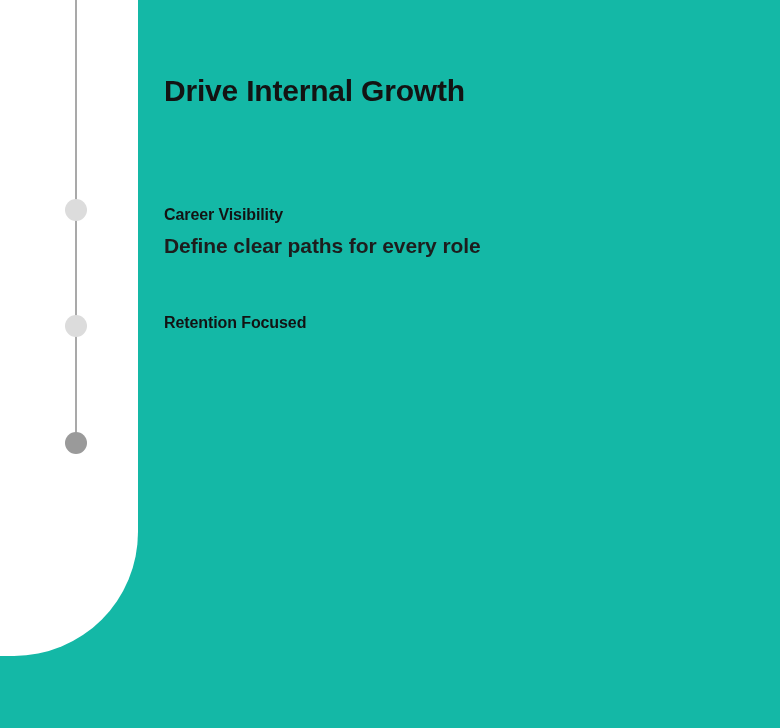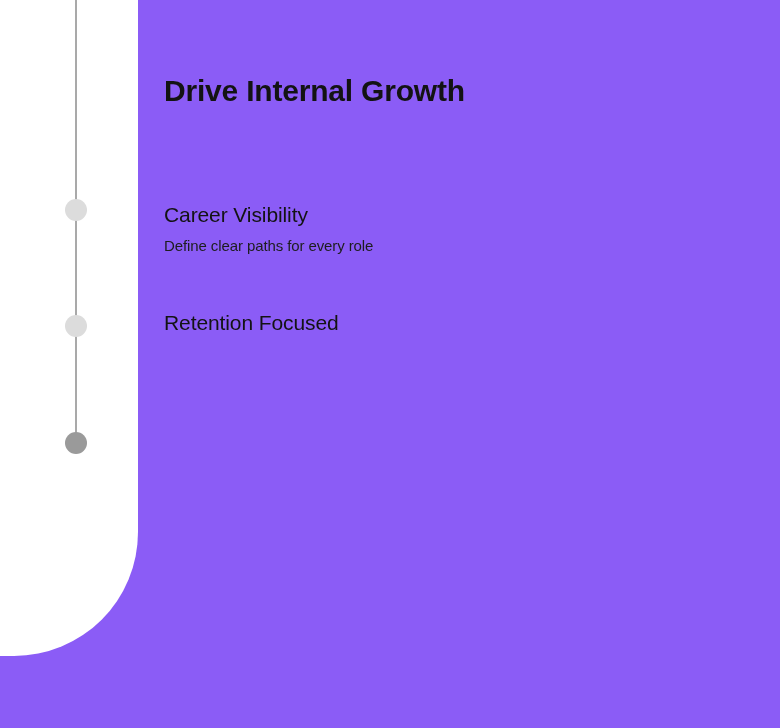--- a/index.html
+++ b/index.html
@@ -11,21 +11,21 @@
     height: 728px;
     overflow: hidden;
     font-family: "Liberation Sans", sans-serif;
     background: #f6dcd8;
   }
 
   #canvas {
     position: relative;
     width: 780px;
     height: 728px;
-    background: #8b5cf6;
+    background: #14b8a6;
     overflow: hidden;
   }
 
   
   #side-panel {
     position: absolute;
     left: 0;
     top: 0;
     width: 138px;
     height: 656px;
@@ -87,30 +87,30 @@
     left: 0;
     width: 600px;
   }
 
   .list-item {
     margin-bottom: 47px;
   }
   .list-item:last-child { margin-bottom: 11px; }
 
   .item-title {
-    font-size: 21px;
-    font-weight: normal;
+    font-size: 16px;
+    font-weight: bold;
     color: #131313;
     line-height: 30px;
     letter-spacing: -0.1px;
     white-space: nowrap;
   }
   .item-subtitle {
-    font-size: 15px;
-    font-weight: normal;
+    font-size: 21px;
+    font-weight: bold;
     color: #1d1d1d;
     line-height: 31px;
     letter-spacing: -0.1px;
     white-space: nowrap;
   }
 </style>
 </head>
 <body>
 
 <div id="canvas">

